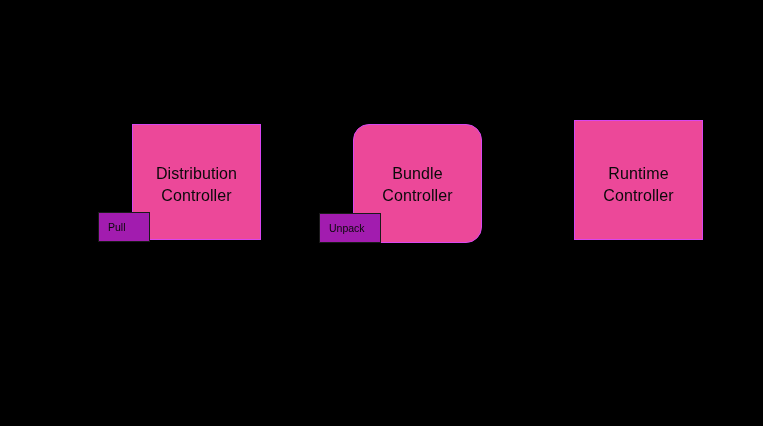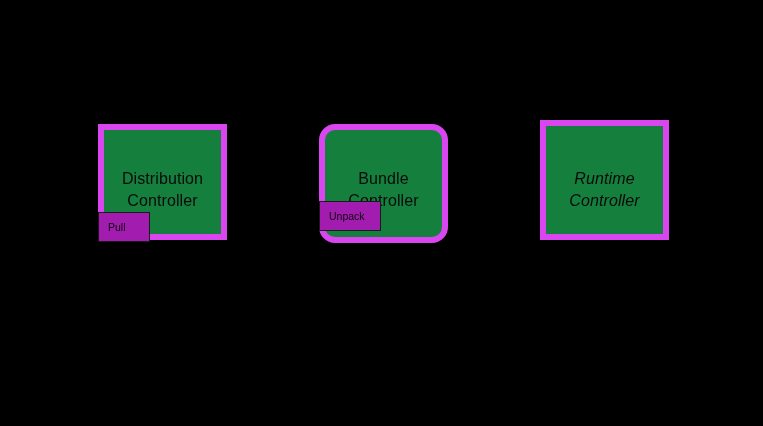--- a/index.html
+++ b/index.html
@@ -14,23 +14,24 @@
     overflow: hidden;
   }
   #canvas {
     position: relative;
     width: 763px;
     height: 426px;
     background: #000000;
   }
   .node {
     position: absolute;
-    background: #15803d;
-    border: 6px solid #d946ef;
+    background: #ec4899;
+    border: 1px solid #d946ef;
     box-sizing: border-box;
+    margin-left: 34px;
   }
   .node-label {
     position: absolute;
     left: 0;
     right: 0;
     text-align: center;
     color: #0a0a0a;
     font-size: 16px;
     line-height: 22px;
     font-family: "Liberation Sans", sans-serif;
@@ -55,25 +56,25 @@
   }
 
   
   #node-distribution-controller { left: 98px; top: 124px; width: 129px; height: 116px; }
   #node-distribution-controller .node-label { top: 38px; }
   #sub-node-pull { left: 98px; top: 212px; width: 52px; height: 30px; }
 
   
   #node-bundle-controller { left: 319px; top: 124px; width: 129px; height: 119px; border-radius: 16px; }
   #node-bundle-controller .node-label { top: 38px; }
-  #sub-node-unpack { left: 319px; top: 201px; width: 62px; height: 30px; }
+  #sub-node-unpack { left: 319px; top: 213px; width: 62px; height: 30px; }
 
   
   #node-runtime-controller { left: 540px; top: 120px; width: 129px; height: 120px; }
-  #node-runtime-controller .node-label { top: 42px; font-style: italic; }
+  #node-runtime-controller .node-label { top: 42px; }
 </style>
 </head>
 <body>
 
 <div id="canvas">
 
   <div class="node" id="node-distribution-controller">
     <div class="node-label">Distribution
 Controller</div>
   </div>

